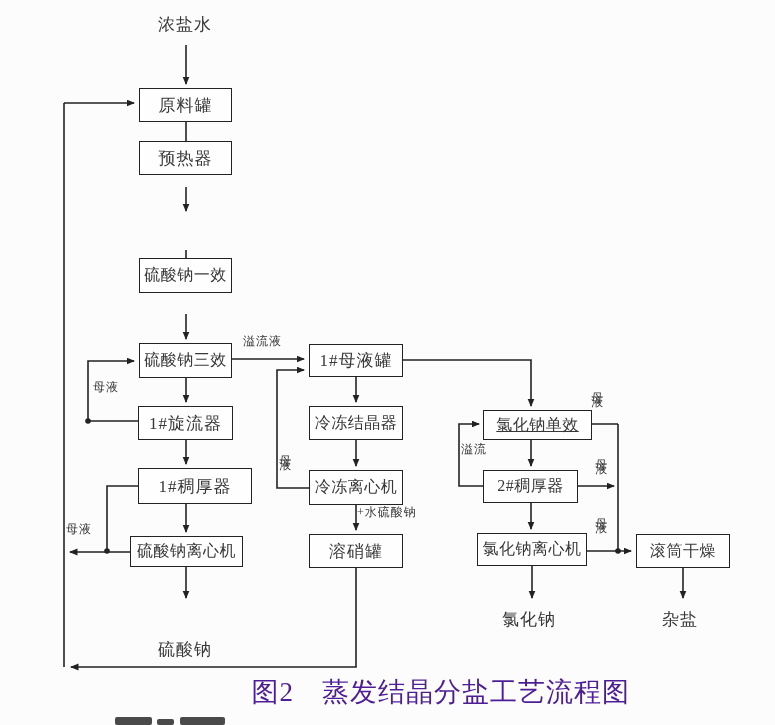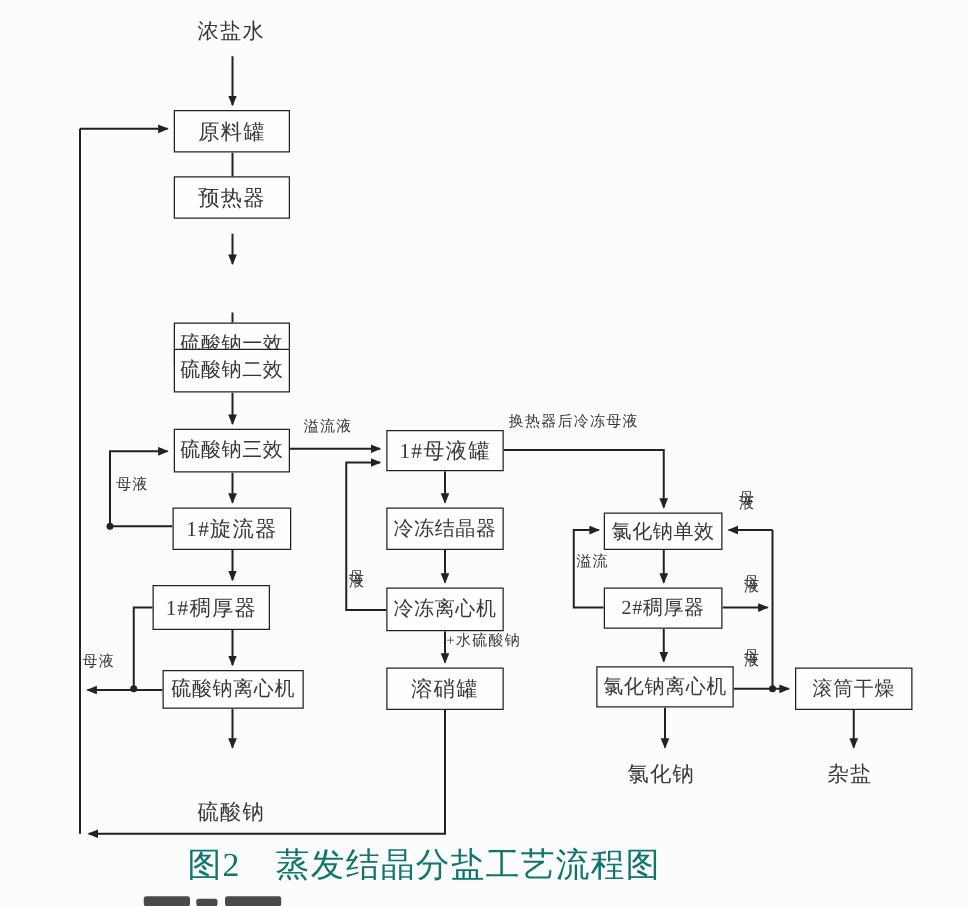--- a/index.html
+++ b/index.html
@@ -28,22 +28,22 @@
     position:absolute;
     font-size:12px;letter-spacing:1px;color:#383838;
     white-space:nowrap;line-height:1.1;
   }
   .lbl.v{
     writing-mode:vertical-rl;text-orientation:upright;
     letter-spacing:2px;white-space:normal;
   }
   .caption{
     position:absolute;left:150px;top:674px;width:480px;
-    text-align:left;font-size:27px;letter-spacing:1px;
-    color:#0f766e;
+    text-align:right;font-size:27px;letter-spacing:1px;
+    color:#4c1d95;
   }
   .frag{position:absolute;background:#4a4a4a;border-radius:2px;}
 </style>
 </head>
 <body>
 
 <div id="canvas">
 
   <svg id="flow-svg" viewBox="0 0 775 725">
     <defs>
@@ -98,41 +98,39 @@
   </svg>
 
   <div class="lbl" style="left:158px;top:16px;font-size:17px;">浓盐水</div>
   <div class="lbl" style="left:158px;top:641px;font-size:17px;">硫酸钠</div>
   <div class="lbl" style="left:502px;top:611px;font-size:17px;">氯化钠</div>
   <div class="lbl" style="left:662px;top:611px;font-size:17px;">杂盐</div>
 
   <div class="node" style="left:139px;top:88px;width:93px;height:34px;">原料罐</div>
   <div class="node" style="left:139px;top:141px;width:93px;height:34px;">预热器</div>
   <div class="node small" style="left:139px;top:215px;width:93px;height:35px;margin-top:43px;">硫酸钠一效</div>
-  <div class="node small" style="left:139px;top:279px;width:93px;height:35px;">硫酸钠二效</div>
   <div class="node small" style="left:139px;top:343px;width:93px;height:35px;">硫酸钠三效</div>
   <div class="node" style="left:138px;top:406px;width:95px;height:34px;">1#旋流器</div>
-  <div class="node" style="left:122px;top:468px;width:94px;height:36px;">1#稠厚器</div>
+  <div class="node" style="left:138px;top:468px;width:114px;height:36px;">1#稠厚器</div>
   <div class="node small" style="left:130px;top:536px;width:113px;height:31px;">硫酸钠离心机</div>
 
   <div class="node" style="left:309px;top:344px;width:94px;height:33px;">1#母液罐</div>
   <div class="node small" style="left:309px;top:406px;width:94px;height:34px;">冷冻结晶器</div>
   <div class="node small" style="left:309px;top:470px;width:94px;height:35px;">冷冻离心机</div>
   <div class="node" style="left:309px;top:534px;width:94px;height:34px;">溶硝罐</div>
 
-  <div class="node small" style="left:483px;top:410px;width:95px;height:30px;">氯化钠单效</div>
+  <div class="node small" style="left:483px;top:410px;width:109px;height:30px;text-decoration:underline;">氯化钠单效</div>
   <div class="node small" style="left:483px;top:470px;width:95px;height:33px;">2#稠厚器</div>
   <div class="node small" style="left:477px;top:533px;width:110px;height:33px;">氯化钠离心机</div>
   <div class="node small" style="left:636px;top:534px;width:94px;height:34px;">滚筒干燥</div>
 
   <div class="lbl" style="left:243px;top:335px;">溢流液</div>
   <div class="lbl" style="left:93px;top:381px;">母液</div>
   <div class="lbl" style="left:66px;top:523px;">母液</div>
   <div class="lbl v" style="left:278px;top:446px;height:44px;">母液</div>
-  <div class="lbl" style="left:407px;top:331px;">换热器后冷冻母液</div>
   <div class="lbl" style="left:461px;top:443px;">溢流</div>
   <div class="lbl" style="left:357px;top:506px;">+水硫酸钠</div>
   <div class="lbl v" style="left:590px;top:383px;height:44px;">母液</div>
   <div class="lbl v" style="left:594px;top:450px;height:44px;">母液</div>
   <div class="lbl v" style="left:594px;top:509px;height:44px;">母液</div>
 
   <div class="caption">图2　蒸发结晶分盐工艺流程图</div>
 
   <div class="frag" style="left:115px;top:717px;width:37px;height:8px;"></div>
   <div class="frag" style="left:157px;top:719px;width:17px;height:6px;"></div>

